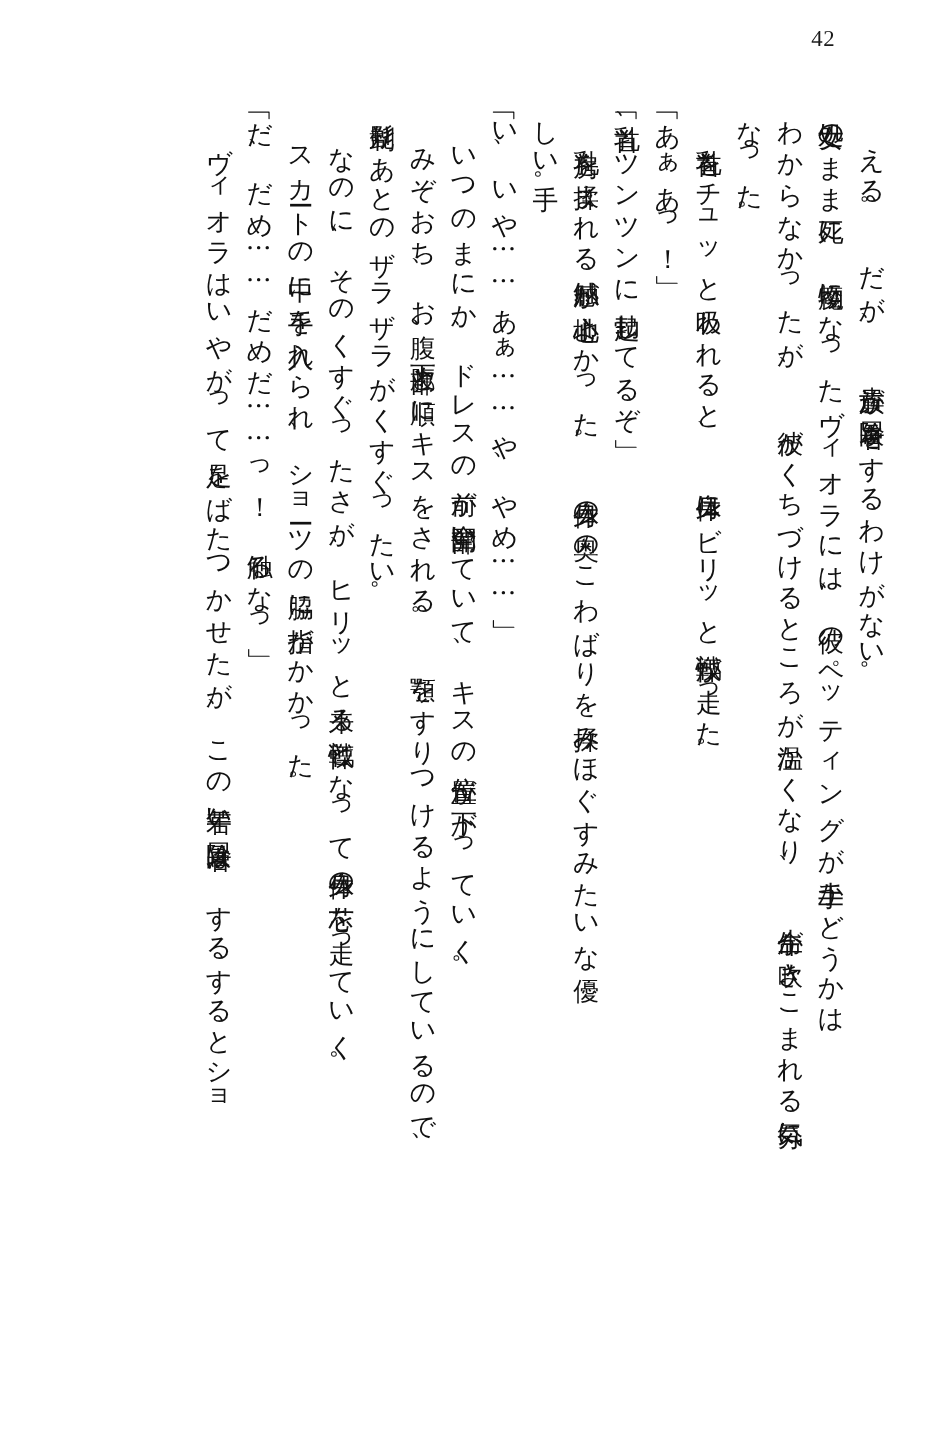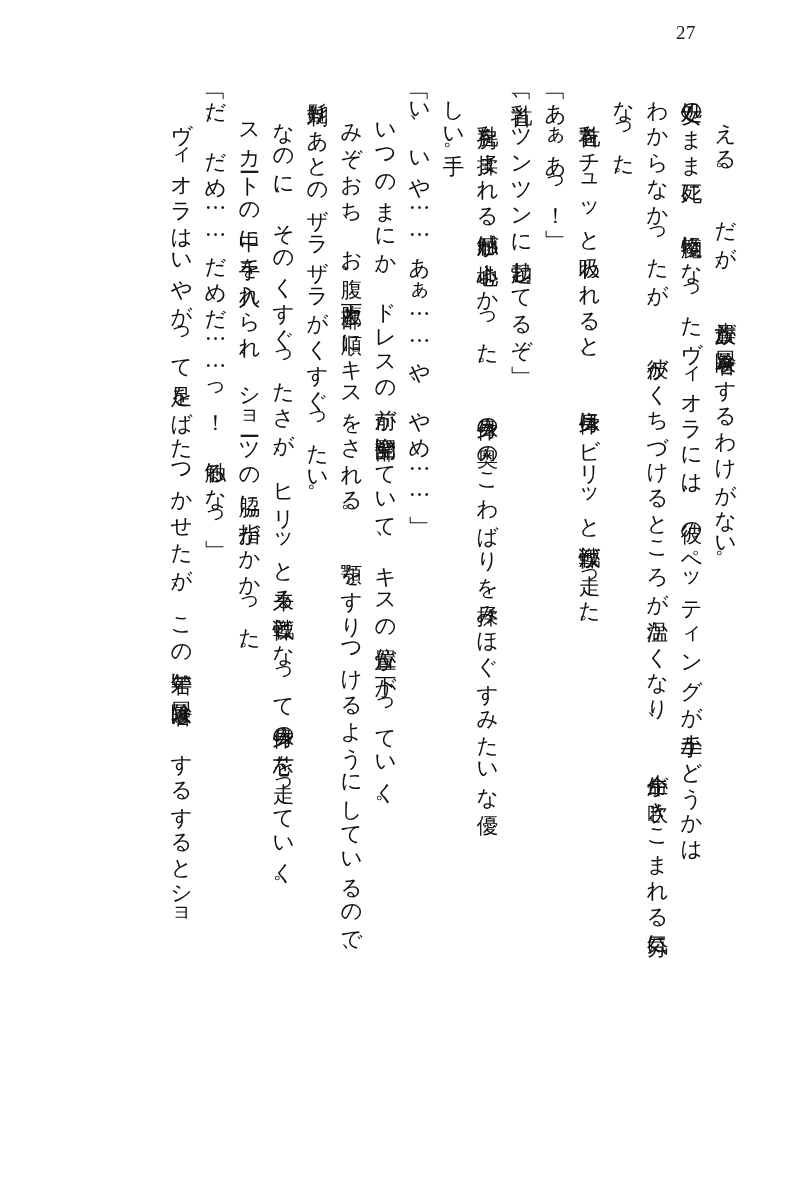--- a/index.html
+++ b/index.html
@@ -66,21 +66,21 @@
   
   .vline.indent-1 { padding-top: 22px; height: 1044px; }
 
   
 </style>
 </head>
 <body>
 
 <div class="page">
 
-  <div class="page-number">27</div>
+  <div class="page-number">42</div>
 
   <div class="text-body">
       <div class="vline indent-1">える。　だが、　貴族が冒険者をするわけがない。</div>
       <div class="vline">処女のまま死に、魔物になったヴィオラには、彼のペッティングが上手かどうかは</div>
       <div class="vline">わからなかったが、　彼がくちづけるところが温かくなり、　生命が吹きこまれる気分に</div>
       <div class="vline">なった。</div>
       <div class="vline indent-1">乳首をチュッと吸われると、　身体にビリッと戦慄が走った。</div>
       <div class="vline">「あぁあっ！」</div>
       <div class="vline">「乳首、ツンツンに勃起してるぞ」</div>
       <div class="vline indent-1">乳房を揉まれる感触が心地よかった。　身体の奥のこわばりを揉みほぐすみたいな優</div>

